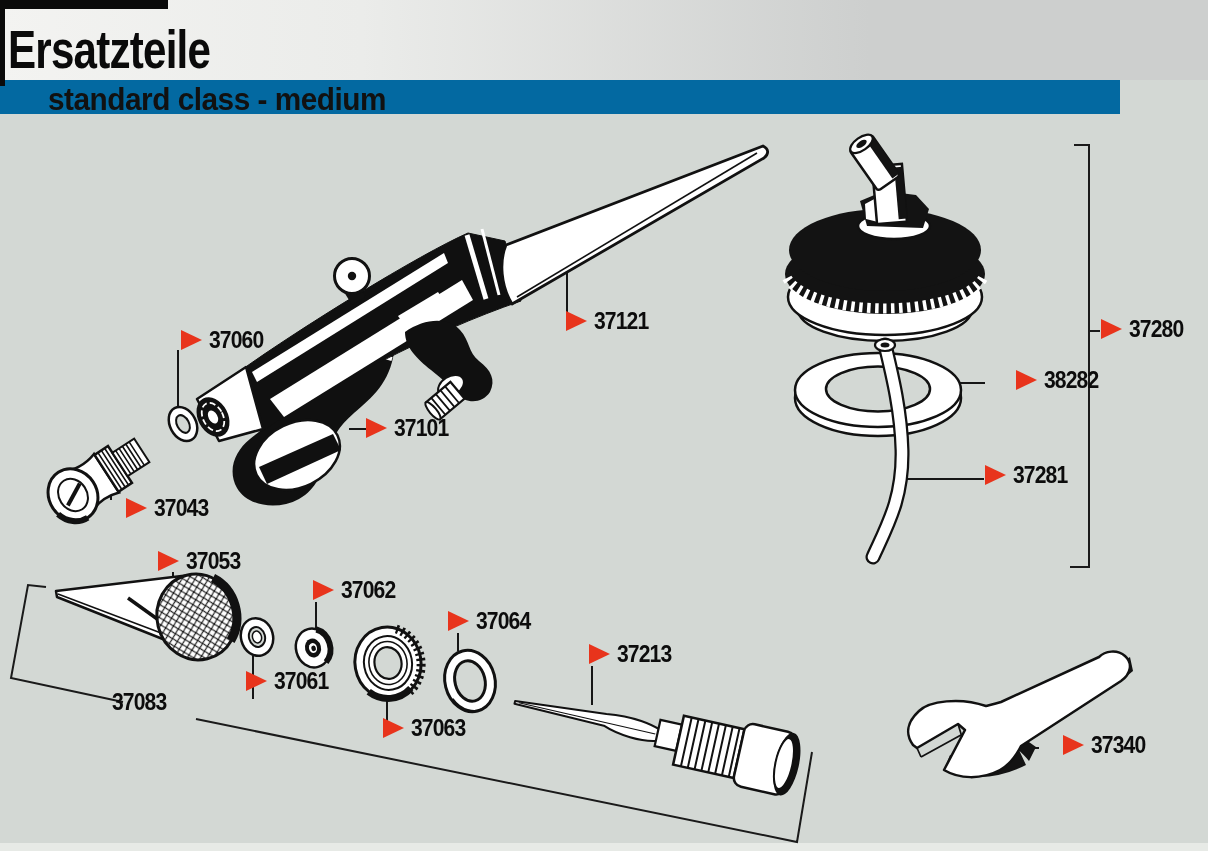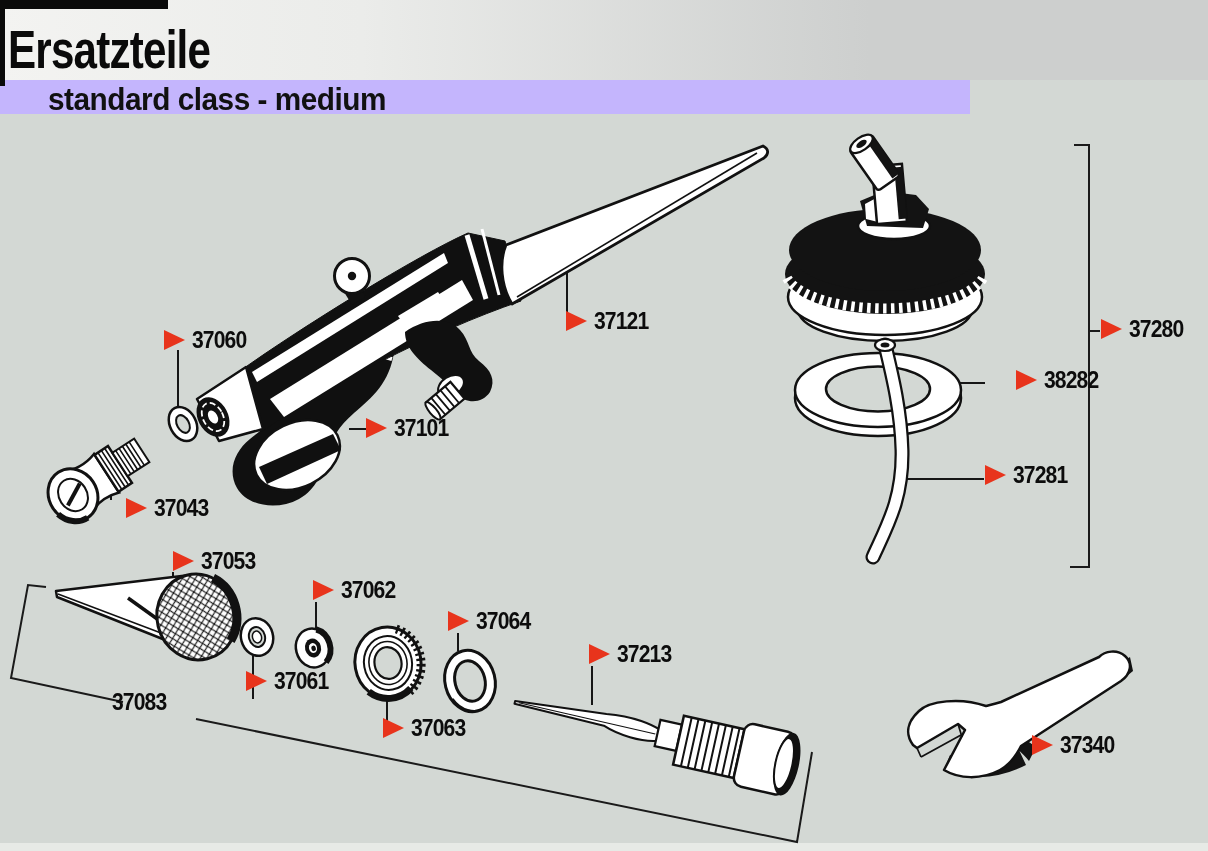--- a/index.html
+++ b/index.html
@@ -2,21 +2,21 @@
 <html><head>
 <meta charset="utf-8">
 <style>
   html,body{margin:0;padding:0;background:#888;}
   .page{position:relative;width:1208px;height:851px;overflow:hidden;
         background:#d3d8d4;font-family:"Liberation Sans","DejaVu Sans",sans-serif;}
   .header{position:absolute;left:0;top:0;width:1208px;height:80px;
           background:linear-gradient(90deg,#f3f3f1 0%,#ebecea 30%,#cdcfce 72%,#cdcfce 100%);}
   .title{position:absolute;left:8px;top:22px;margin:0;font-size:54px;font-weight:bold;
          line-height:1;color:#0a0a0a;letter-spacing:-1px;transform:scaleX(0.78);transform-origin:left top;white-space:nowrap;}
-  .subbar{position:absolute;left:0;top:80px;width:970px;height:34px;background:#c4b5fd;}
+  .subbar{position:absolute;left:0;top:80px;width:1120px;height:34px;background:#0369a1;}
   .subtitle{position:absolute;left:48px;top:2px;font-size:31px;font-weight:bold;color:#111;
             letter-spacing:-0.5px;white-space:nowrap;transform:scaleX(0.96);transform-origin:left top;}
   .bottom-strip{position:absolute;left:0;top:843px;width:1208px;height:8px;background:#e7eae6;}
   svg.art{position:absolute;left:0;top:0;}
   .label{position:absolute;display:flex;align-items:center;gap:7px;height:20px;}
   .flag{width:0;height:0;border-top:10px solid transparent;border-bottom:10px solid transparent;
         border-left:21px solid #e8341c;}
   .num{font-size:24px;font-weight:bold;color:#0c0c0c;letter-spacing:-1px;line-height:20px;
        transform:scaleX(0.88);transform-origin:left center;white-space:nowrap;}
 </style>
@@ -224,21 +224,21 @@
       <path d="M1003,737 Q1021,751 1029,761 L1036,747 Q1023,737 1010,731 Z" fill="#131313"></path>
       <path d="M1122,680 L1133,671 L1130,657 L1120,664 Z" fill="#131313"></path>
       <path d="M986,706 C960,697 929,701 919,711 C907,722 905,734 913,745 L917,748
                L958,724 L965,730 L944,770 C959,779 981,780 1000,770
                C1011,764 1017,754 1021,746 L1121,681 C1131,674 1133,663 1125,656
                C1117,649 1105,651 1099,657 L1001,702 C995,704 990,705 986,706 Z" fill="#fff" stroke="#111" stroke-width="2.5" stroke-linejoin="round"></path>
       <path d="M958,724 L962,737 M917,748 L921,757 M921,757 L961,735" stroke="#111" stroke-width="1.7" fill="none"></path>
     </g>
   </svg>
 
-  <div class="label" style="left:164px;top:330px">
+  <div class="label" style="left:181px;top:330px">
     <span class="flag"></span>
     <span class="num">37060</span>
   </div>
   <div class="label" style="left:566px;top:311px">
     <span class="flag"></span>
     <span class="num">37121</span>
   </div>
   <div class="label" style="left:366px;top:418px">
     <span class="flag"></span>
     <span class="num">37101</span>
@@ -252,21 +252,21 @@
     <span class="num">37280</span>
   </div>
   <div class="label" style="left:1016px;top:370px">
     <span class="flag"></span>
     <span class="num">38282</span>
   </div>
   <div class="label" style="left:985px;top:465px">
     <span class="flag"></span>
     <span class="num">37281</span>
   </div>
-  <div class="label" style="left:173px;top:551px">
+  <div class="label" style="left:158px;top:551px">
     <span class="flag"></span>
     <span class="num">37053</span>
   </div>
   <div class="label" style="left:313px;top:580px">
     <span class="flag"></span>
     <span class="num">37062</span>
   </div>
   <div class="label" style="left:246px;top:671px">
     <span class="flag"></span>
     <span class="num">37061</span>
@@ -279,18 +279,18 @@
     <span class="flag"></span>
     <span class="num">37064</span>
   </div>
   <div class="label" style="left:589px;top:644px">
     <span class="flag"></span>
     <span class="num">37213</span>
   </div>
   <div class="label" style="left:112px;top:692px">
     <span class="num">37083</span>
   </div>
-  <div class="label" style="left:1032px;top:735px">
+  <div class="label" style="left:1063px;top:735px">
     <span class="flag"></span>
     <span class="num">37340</span>
   </div>
 
 </div>
 
 </body></html>

